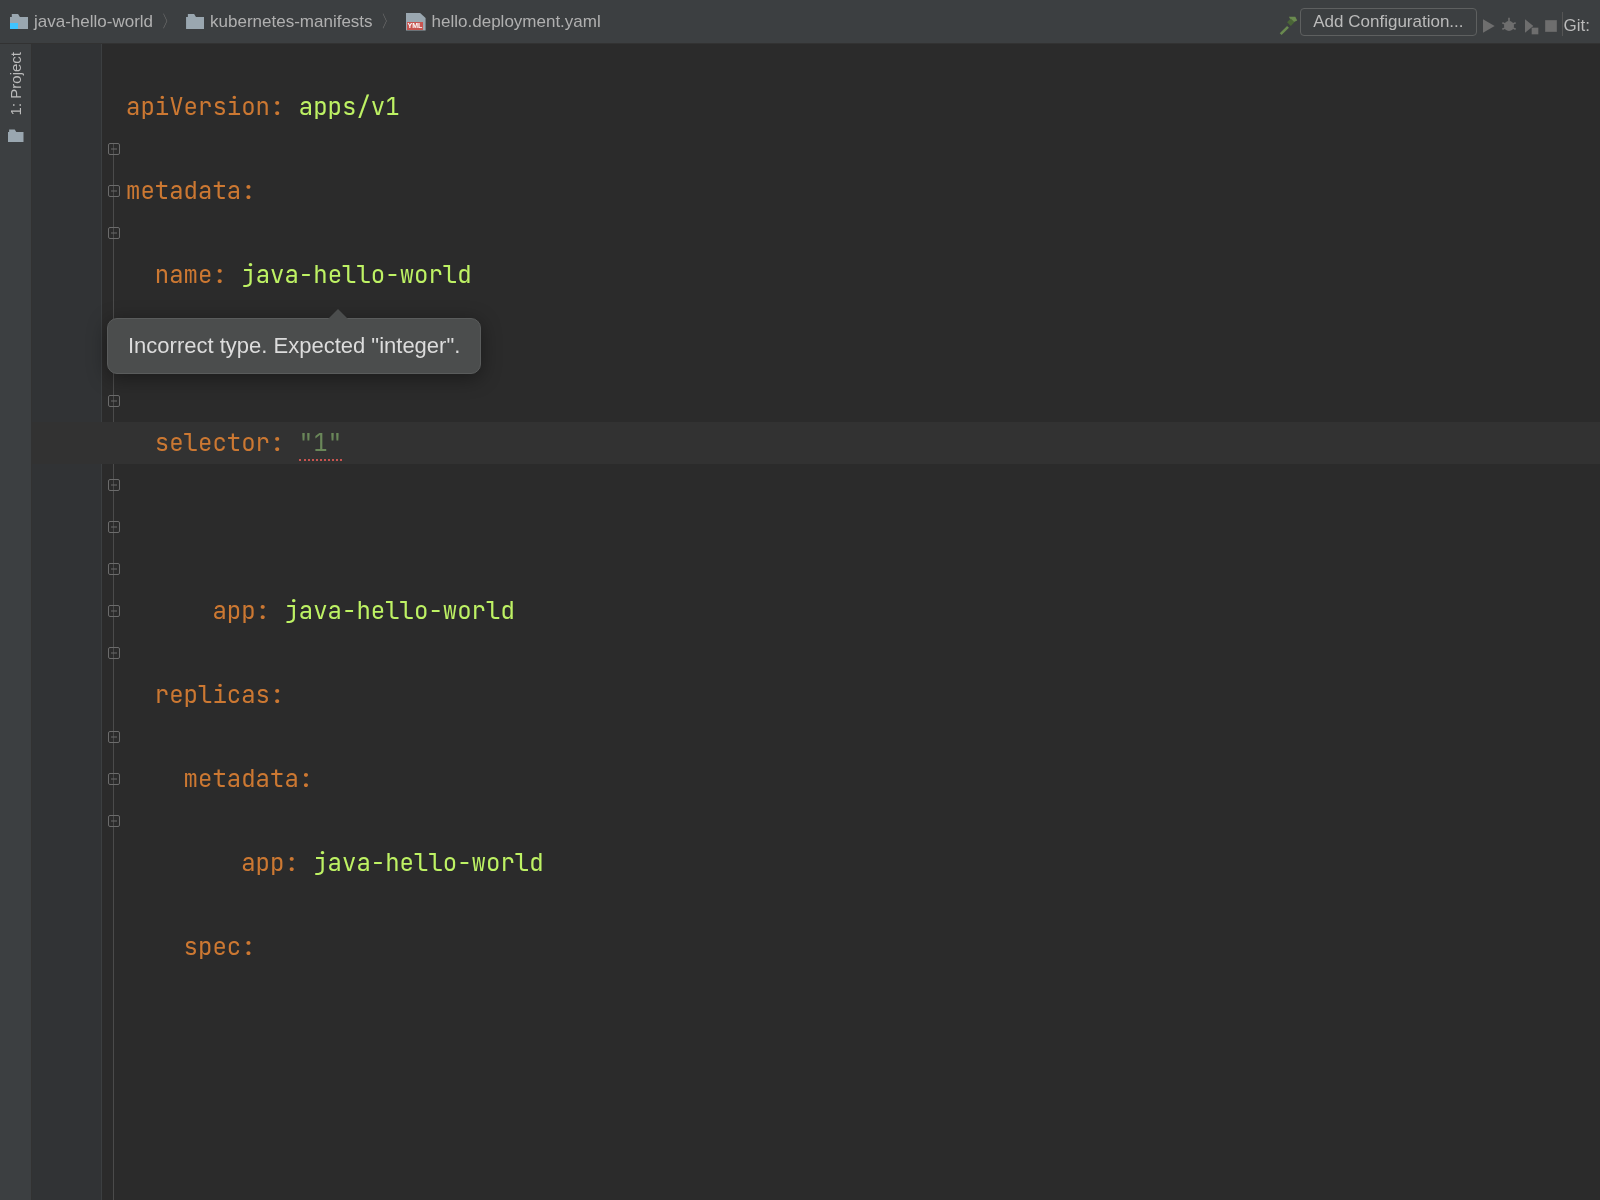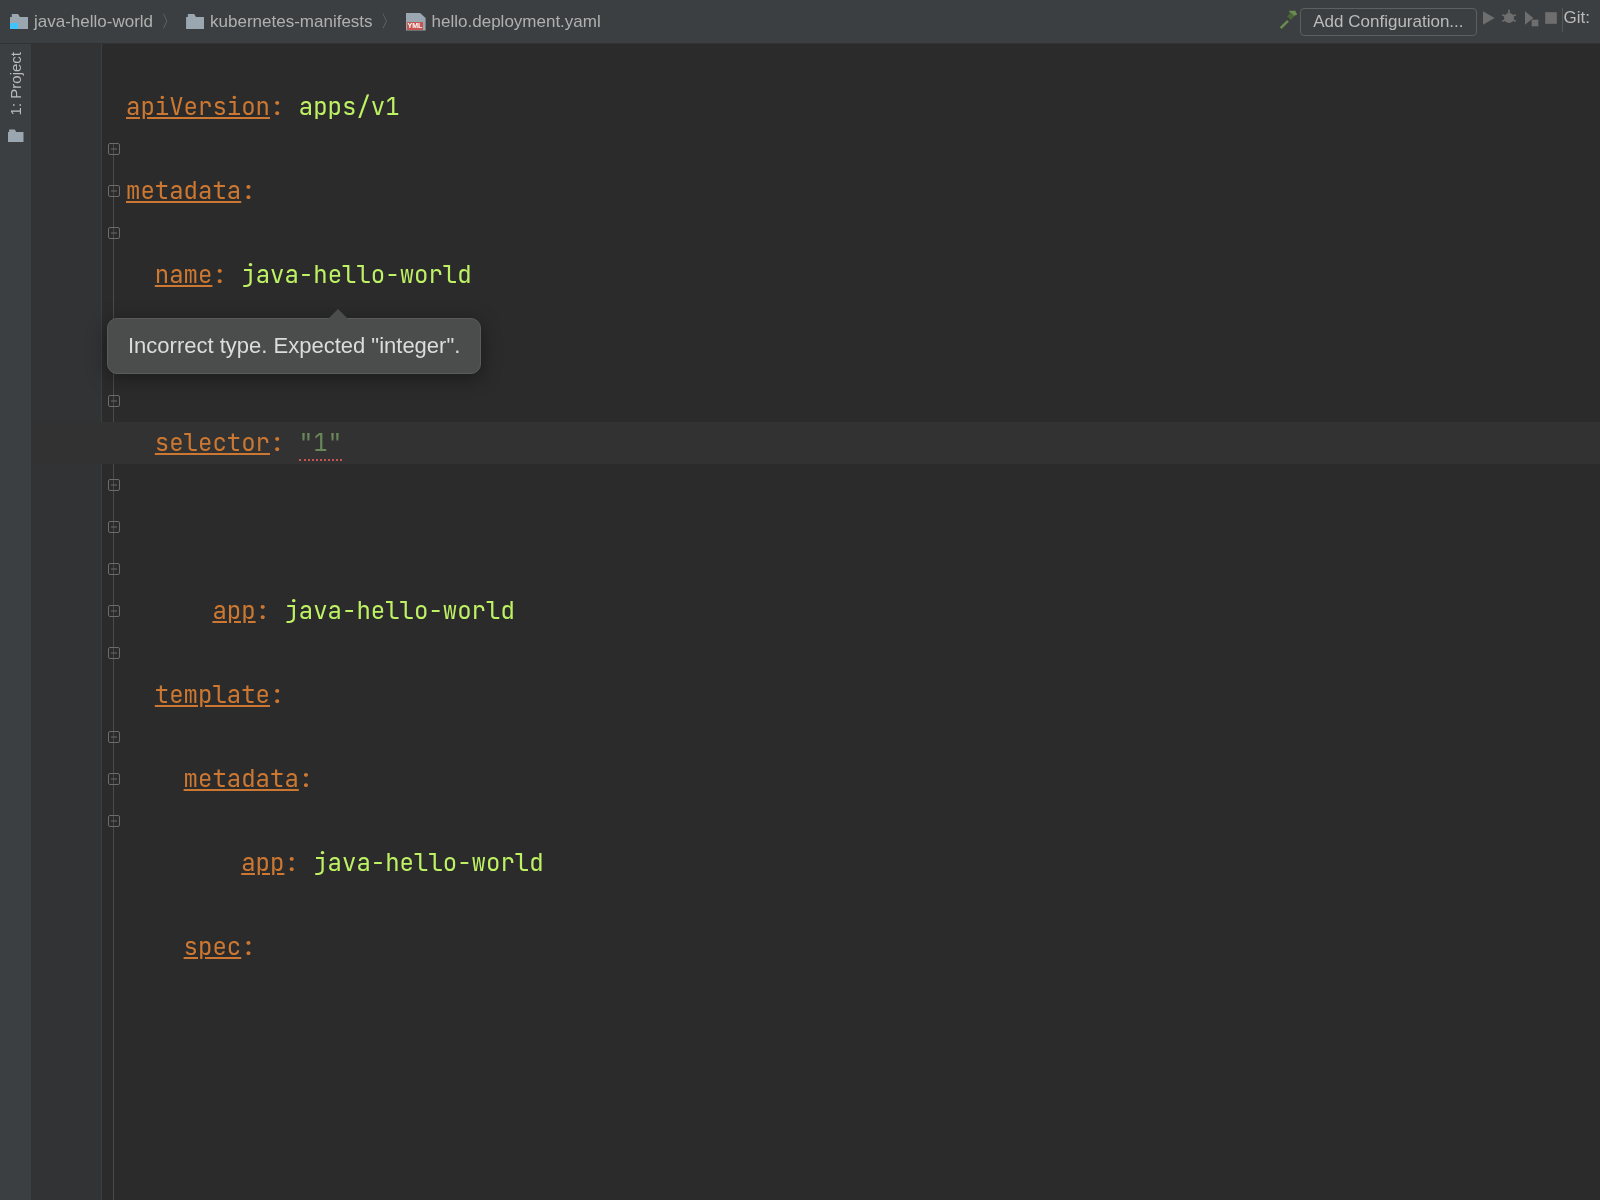--- a/index.html
+++ b/index.html
@@ -37,21 +37,21 @@
   }
   .yaml-icon {
     width: 20px; height: 18px; position: relative; background: #9aa7b0;
     clip-path: polygon(0 0, 70% 0, 100% 30%, 100% 100%, 0 100%);
   }
   .yaml-icon::after {
     content:'YML'; position:absolute; bottom:1px; left:1px; font-size:7px; font-weight:700;
     background:#c75450; color:#fff; padding:0 1px; line-height:8px;
   }
 
-  .toolbar-right { display:flex; align-items:flex-start; gap:1px; }
+  .toolbar-right { display:flex; align-items:flex-end; gap:1px; }
   .hammer-icon { width:22px; height:22px; }
   .config-btn {
     background:#3c3f41; border:1px solid #5e6060; border-radius:4px;
     padding:3px 12px; color:#bbbbbb; font-size:17px; cursor:pointer;
   }
   .tool-icon { width:20px; height:20px; fill:#6e6e6e; cursor:pointer; }
   .divider { width:1px; height:24px; background:#555; }
   .git-label { color:#bbbbbb; }
 
   
@@ -102,21 +102,21 @@
   .ln.highlighted::before {
     content:''; position:absolute; left:-94px; right:-10px; top:0; bottom:0;
     background:#323232;
   }
   .ln.highlighted > * { position:relative; }
   .caret-stripe {
     position:absolute; left:-24px; top:0; width:9px; height:42px; background:#4e81bd;
   }
 
   
-  .k { color:#cc7832;text-decoration:underline; }  
+  .k { color:#cc7832; }  
   .v { color:#bef264; }  
   .p { color:#cc7832; }  
   .s { color:#6a8759; }  
   .err-underline { border-bottom: 2px dotted #c75450; padding-bottom:1px; }
 
   
   .tooltip {
     position:absolute;
     background:#4b4d4d; color:#dcdcdc;
     border:1px solid #5a5c5c; border-radius:10px;
@@ -231,21 +231,21 @@
   </div>
 
   <div class="code">
 <div class="ln"><span class="k">apiVersion</span><span class="p">: </span><span class="v">apps/v1</span></div>
 <div class="ln"><span class="k">metadata</span><span class="p">:</span></div>
 <div class="ln">  <span class="k">name</span><span class="p">: </span><span class="v">java-hello-world</span></div>
 <div class="ln"><span class="k">spec</span><span class="p">:</span></div>
 <div class="ln highlighted"><span class="caret-stripe"></span>  <span class="k">selector</span><span class="p">: </span><span class="s err-underline">"1"</span></div>
 <div class="ln"> </div>
 <div class="ln">      <span class="k">app</span><span class="p">: </span><span class="v">java-hello-world</span></div>
-<div class="ln">  <span class="k">template</span><span class="p">:</span></div>
+<div class="ln">  <span class="k">replicas</span><span class="p">:</span></div>
 <div class="ln">    <span class="k">metadata</span><span class="p">:</span></div>
 <div class="ln">        <span class="k">app</span><span class="p">: </span><span class="v">java-hello-world</span></div>
 <div class="ln">    <span class="k">spec</span><span class="p">:</span></div>
 
 
 
 
 
 
 

